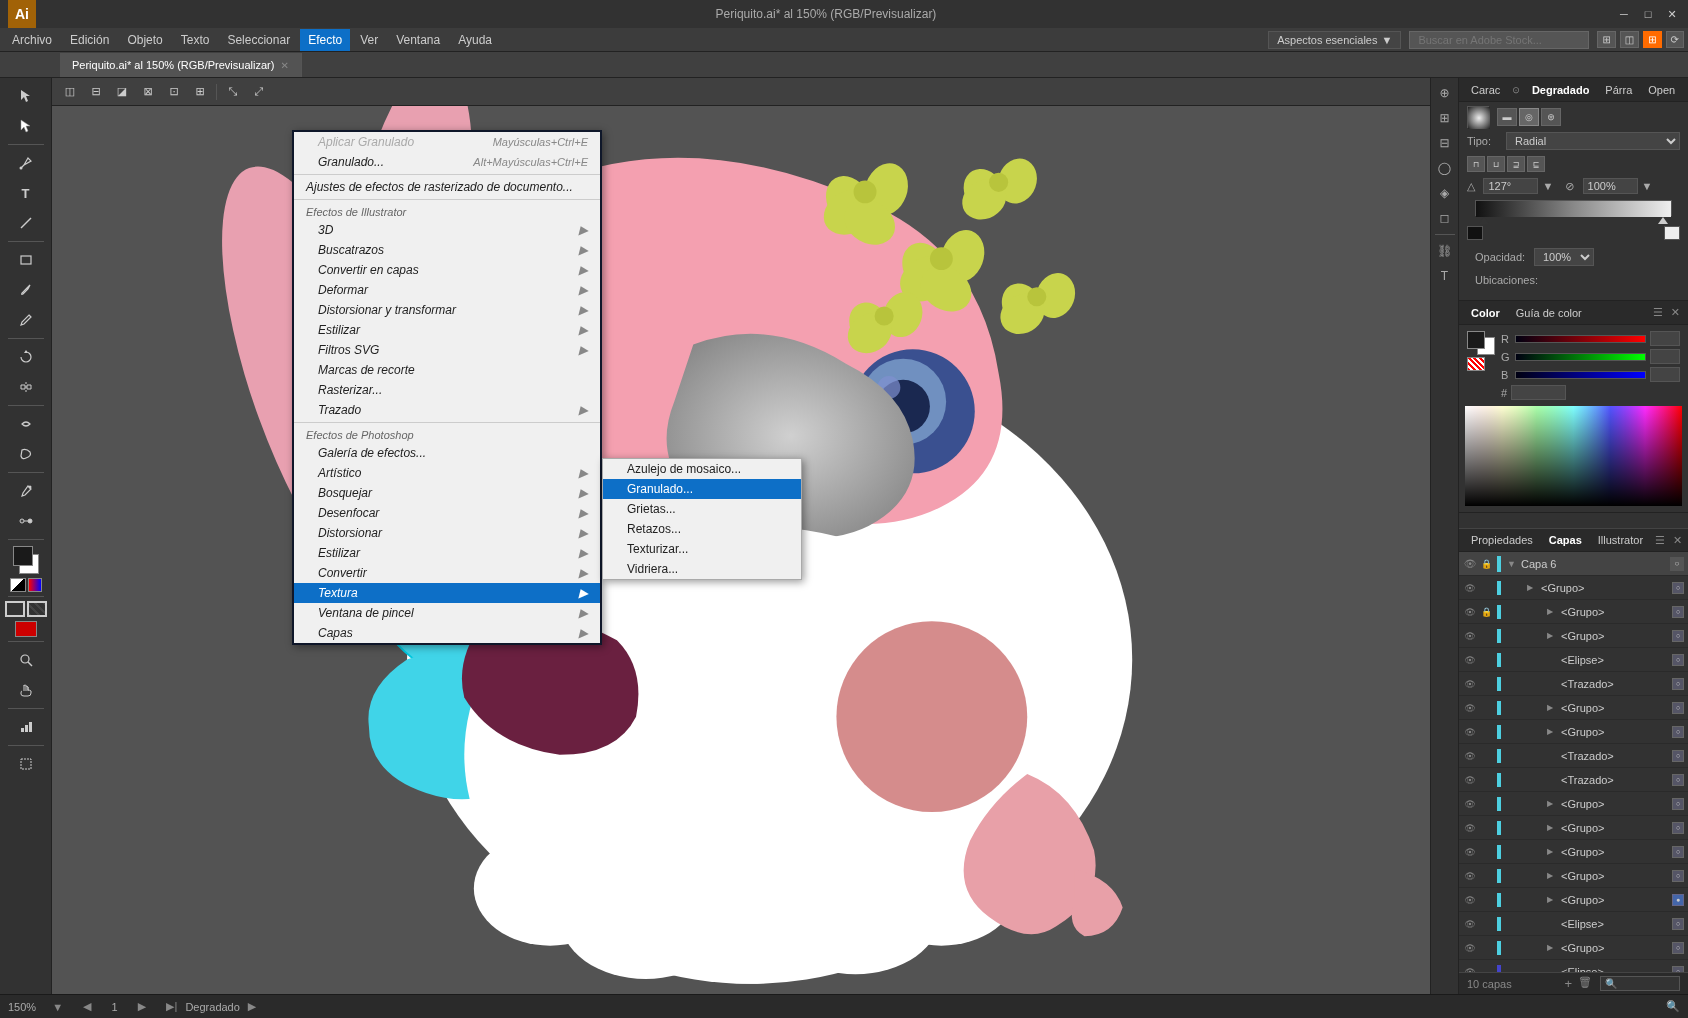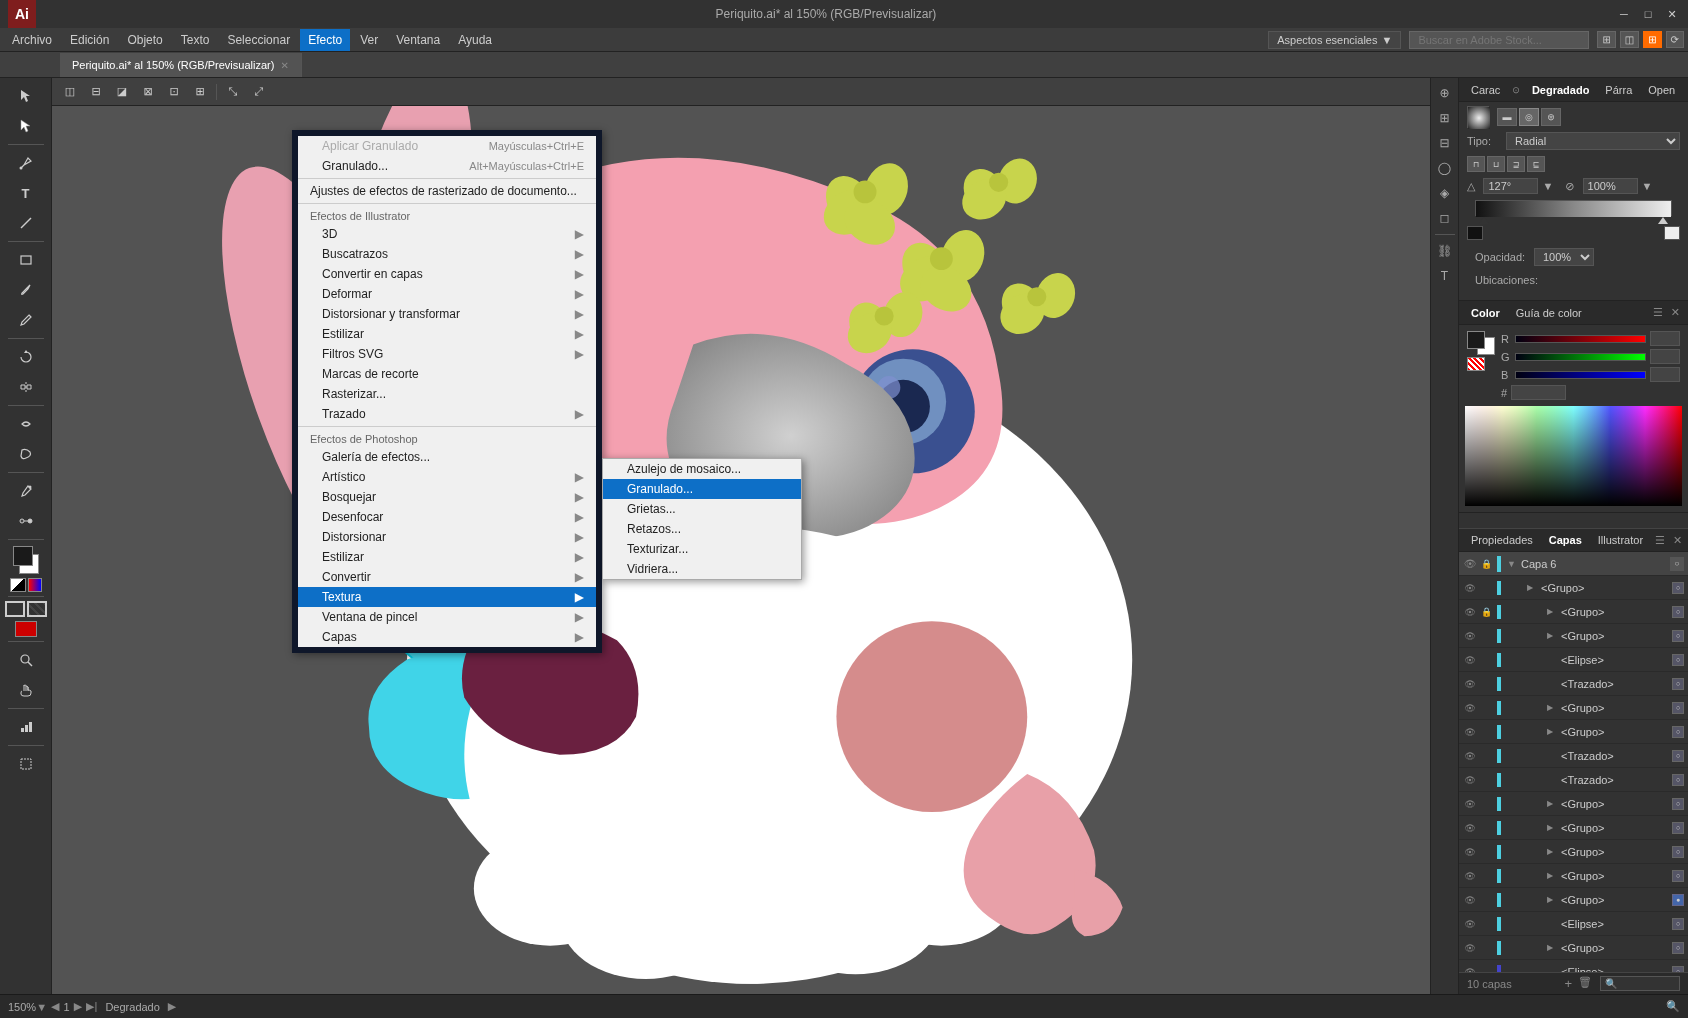--- a/index.html
+++ b/index.html
@@ -24,21 +24,21 @@
       justify-content: space-between;
     }
     #titlebar-left {
       display: flex;
       align-items: center;
       gap: 6px;
     }
     #app-logo {
       width: 28px;
       height: 28px;
-      background: #7f1d1d;
+      background: #a16207;
       display: flex;
       align-items: center;
       justify-content: center;
       font-weight: bold;
       font-size: 14px;
       color: white;
     }
     #titlebar-center {
       flex: 1;
       text-align: center;
@@ -340,26 +340,27 @@
     }
     #statusbar-right {
       margin-left: auto;
       display: flex;
       gap: 8px;
     }
 
     .dropdown-menu {
       position: absolute;
       background: #f0f0f0;
-      border: 6px solid #0f172a;
+      border: 2px solid #0f172a;
       box-shadow: 2px 2px 8px rgba(0,0,0,0.4);
       color: #222;
       font-size: 12px;
       min-width: 200px;
       z-index: 1001;
+      font-style: italic;
     }
     .dropdown-menu .menu-section-label {
       padding: 4px 12px 2px;
       color: #666;
       font-size: 11px;
       border-bottom: none;
     }
     .dropdown-menu hr {
       border: none;
       border-top: 1px solid #ccc;
@@ -1313,21 +1314,21 @@
             <div style="cursor:pointer;font-size:11px;">🗑</div>
           </div>
           <input type="text" style="background: rgb(51, 51, 51); border: 1px solid rgb(85, 85, 85); color: rgb(204, 204, 204); width: 80px; font-size: 10px; padding: 1px 4px;" placeholder="🔍">
         </div>
       </div>
     </div>
   </div>
 </div>
 
 <div id="statusbar">
-  <div style="display:flex;align-items:center;gap:0;">
+  <div style="display:flex;align-items:center;gap:16px;">
     <span>150%</span>
     <span style="cursor:pointer;color:#888;">▼</span>
     <span style="color:#888;margin:0 4px;">◀</span>
     <span>1</span>
     <span style="color:#888;margin:0 4px;">▶</span>
     <span style="color:#888;">▶|</span>
   </div>
   <span>Degradado</span>
   <span style="color:#888;">▶</span>
   <div id="statusbar-right">

